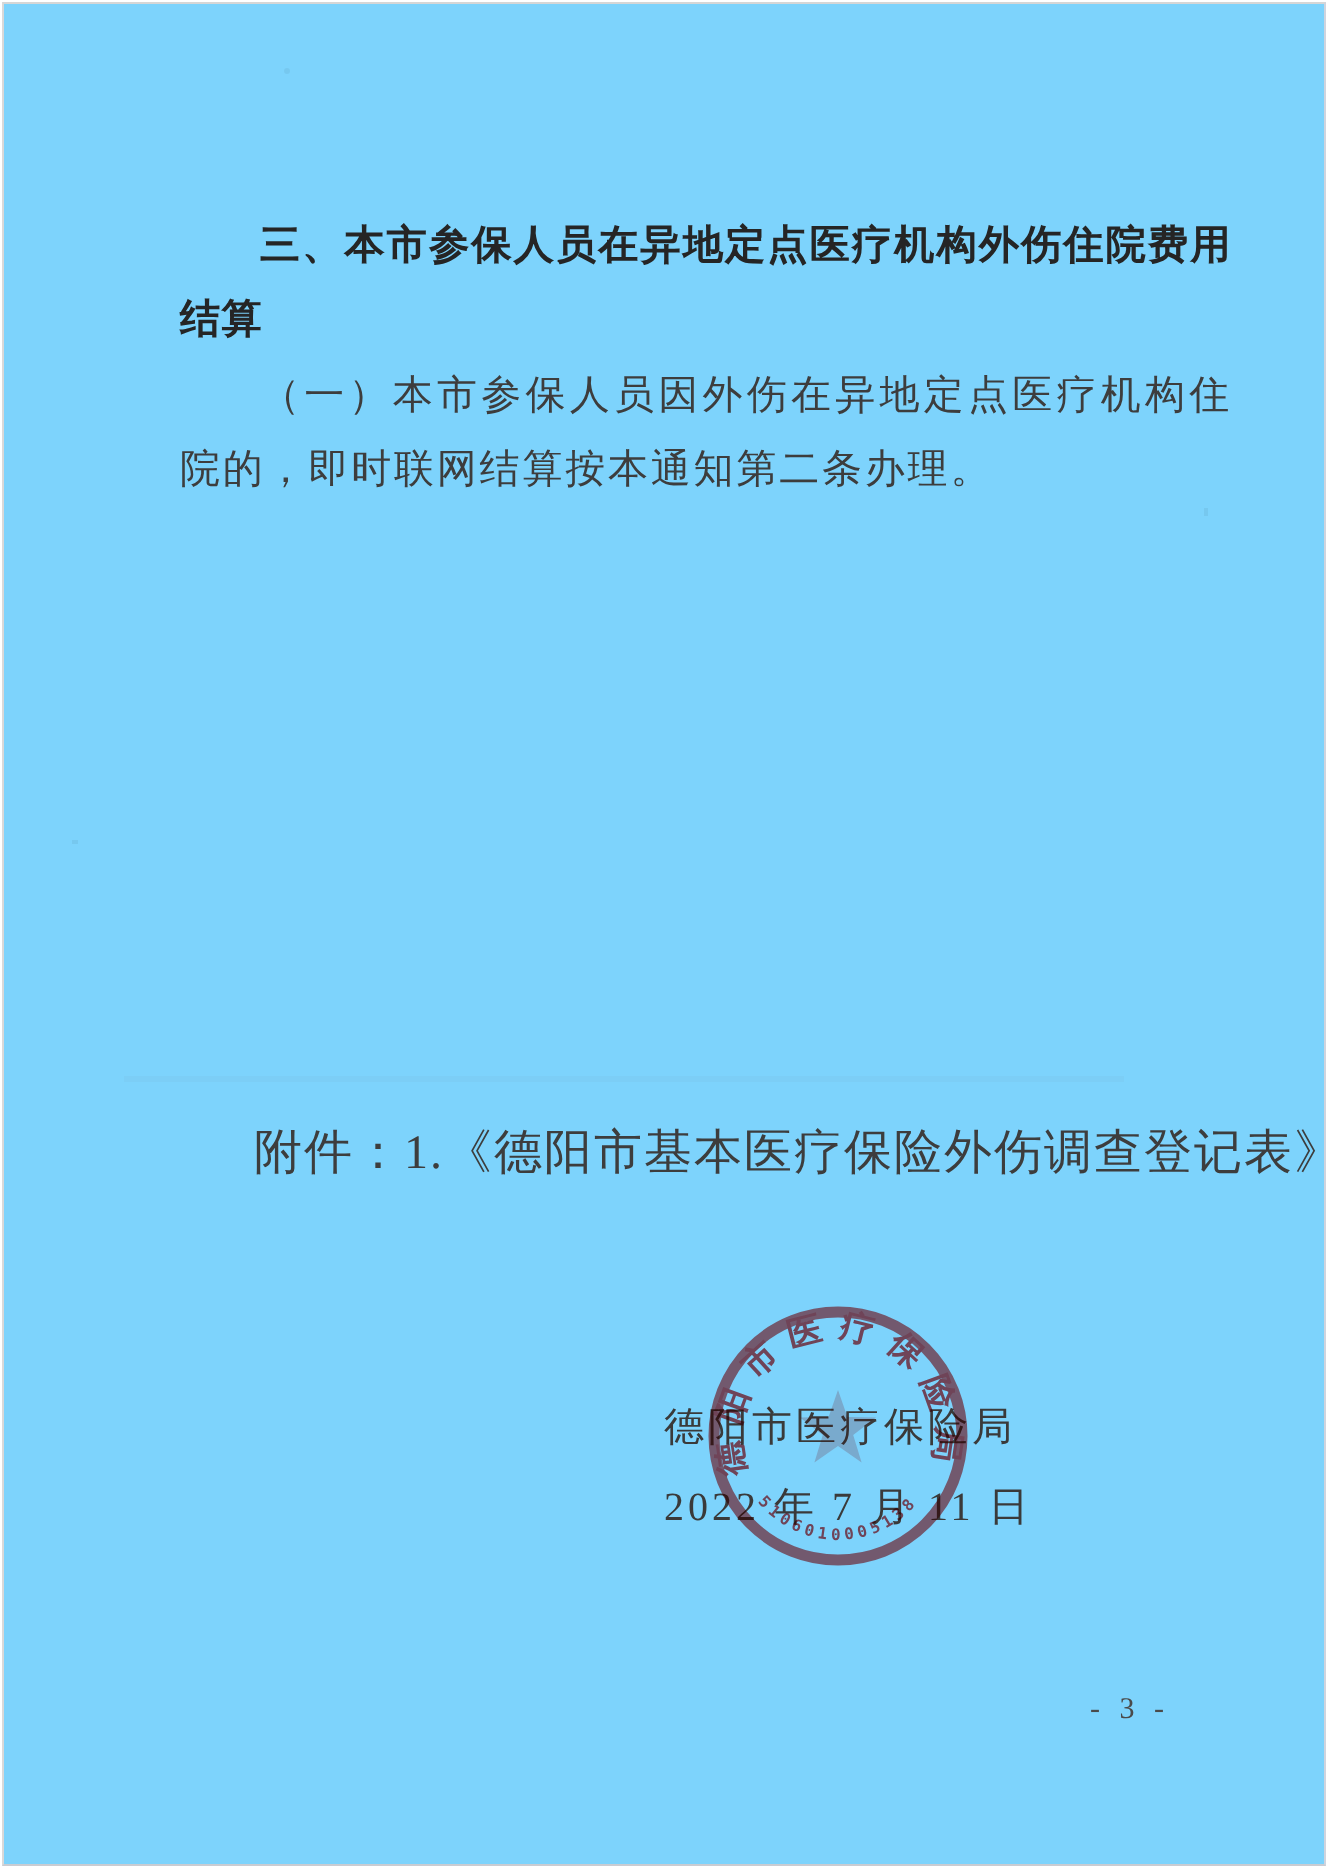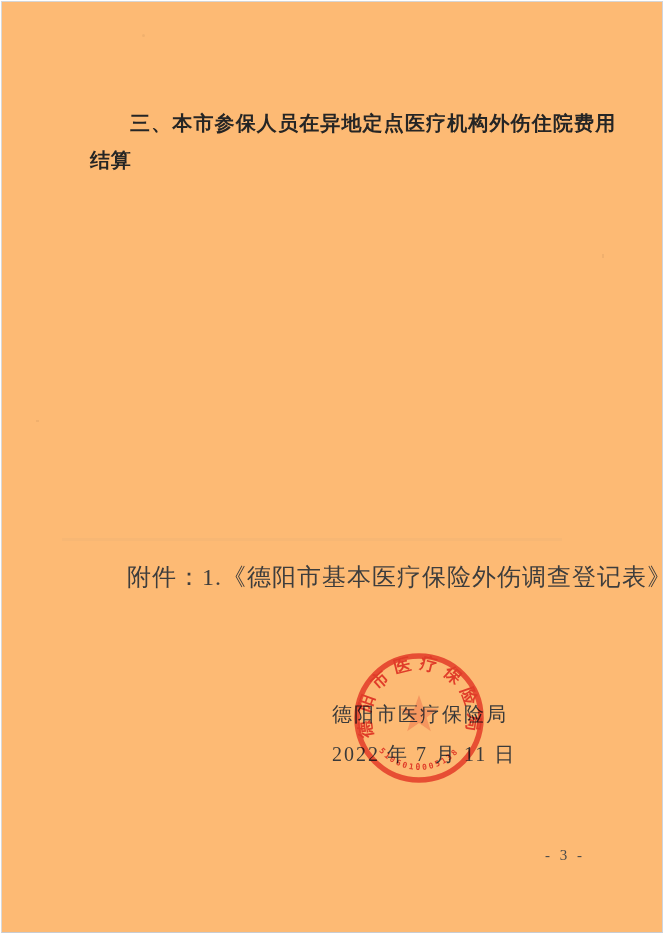--- a/index.html
+++ b/index.html
@@ -3,21 +3,21 @@
 <meta charset="utf-8">
 <style>
   html,body{margin:0;padding:0;}
   body{
     width:665px;height:935px;position:relative;background:#ffffff;
     font-family:"Liberation Serif","DejaVu Serif",serif;
     overflow:hidden;
   }
   .page{
     position:absolute;left:1px;top:1px;right:2px;bottom:2px;
-    background:#fdba74;
+    background:#7dd3fc;
     border-top:1px solid #d6d6d6;
     border-left:1px solid #d9d9d9;
     border-right:1px solid #cfd4de;
     border-bottom:1px solid #c9ccd2;
   }
   .doc-body{
     position:absolute;left:88px;top:103px;width:526px;
     font-size:20px;line-height:37.4px;letter-spacing:1.4px;
     color:#3d3d3d;text-align:justify;
   }
@@ -60,20 +60,21 @@
   .noise-dot2{left:600px;top:252px;width:2px;height:4px;background:rgba(0,0,0,0.05);}
   .noise-dot3{left:34px;top:418px;width:3px;height:2px;background:rgba(0,0,0,0.05);}
 </style>
 </head>
 <body>
 
 <div class="page">
 
   <div class="doc-body">
     <div class="heading">三、本市参保人员在异地定点医疗机构外伤住院费用结算</div>
+    <p class="para">（一）本市参保人员因外伤在异地定点医疗机构住院的，即时联网结算按本通知第二条办理。</p>
   </div>
 
   <div class="attachments">
     <div class="att-line1"><span>附件：</span><span>1.《德阳市基本医疗保险外伤调查登记表》</span></div>
   </div>
 
   <div class="signature">
     <div>德阳市医疗保险局</div>
     <div class="sig-date">2022 年 7 月 11 日</div>
   </div>

